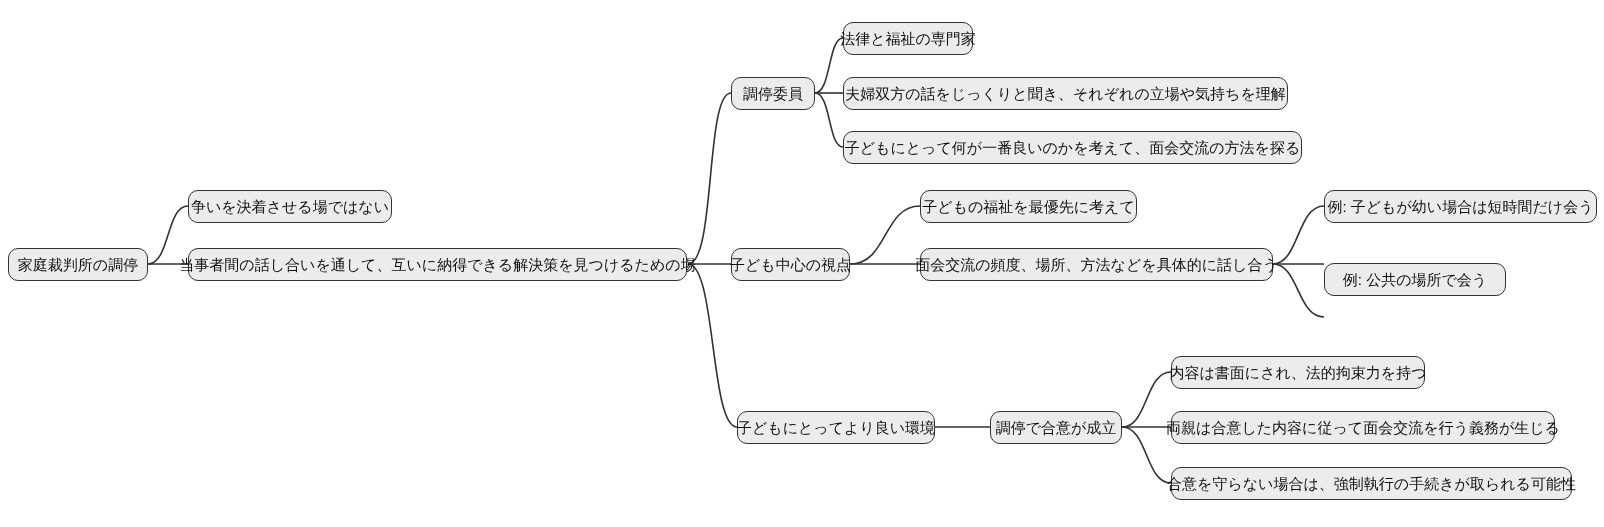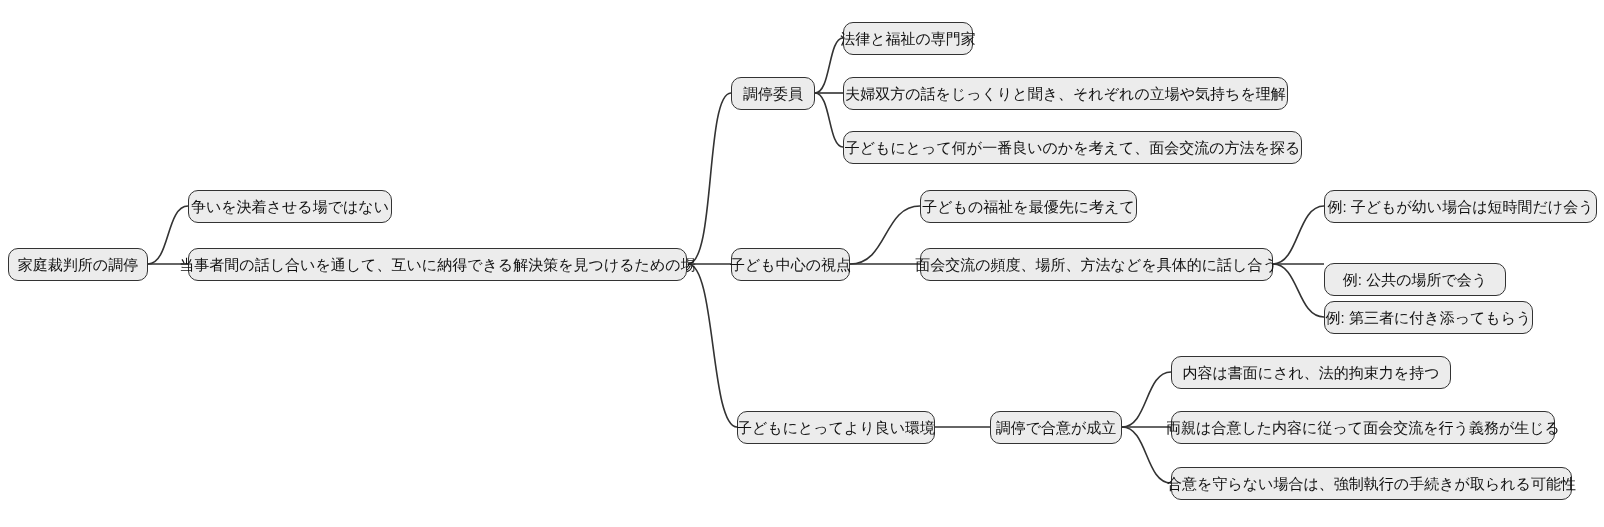--- a/index.html
+++ b/index.html
@@ -71,20 +71,19 @@
   <div class="node" style="left:188px;  top:248px; width:499px;">当事者間の話し合いを通して、互いに納得できる解決策を見つけるための場</div>
   <div class="node" style="left:731px;  top:77px;  width:84px;">調停委員</div>
   <div class="node" style="left:843px;  top:22px;  width:130px;">法律と福祉の専門家</div>
   <div class="node" style="left:843px;  top:77px;  width:445px;">夫婦双方の話をじっくりと聞き、それぞれの立場や気持ちを理解</div>
   <div class="node" style="left:843px;  top:131px; width:459px;">子どもにとって何が一番良いのかを考えて、面会交流の方法を探る</div>
   <div class="node" style="left:731px;  top:248px; width:119px;">子ども中心の視点</div>
   <div class="node" style="left:920px;  top:190px; width:217px;">子どもの福祉を最優先に考えて</div>
   <div class="node" style="left:920px;  top:248px; width:353px;">面会交流の頻度、場所、方法などを具体的に話し合う</div>
   <div class="node" style="left:1324px; top:190px; width:273px;">例: 子どもが幼い場合は短時間だけ会う</div>
   <div class="node" style="left:1324px; top:248px; width:182px;margin-top:15px;">例: 公共の場所で会う</div>
-  <div class="node" style="left:1324px; top:301px; width:209px;">例: 第三者に付き添ってもらう</div>
   <div class="node" style="left:737px;  top:411px; width:198px;">子どもにとってより良い環境</div>
   <div class="node" style="left:990px;  top:411px; width:132px;">調停で合意が成立</div>
-  <div class="node" style="left:1171px; top:356px; width:280px;">内容は書面にされ、法的拘束力を持つ</div>
+  <div class="node" style="left:1171px; top:356px; width:254px;">内容は書面にされ、法的拘束力を持つ</div>
   <div class="node" style="left:1171px; top:411px; width:384px;">両親は合意した内容に従って面会交流を行う義務が生じる</div>
   <div class="node" style="left:1171px; top:467px; width:401px;">合意を守らない場合は、強制執行の手続きが取られる可能性</div>
 
 </div>
 
 </body></html>

